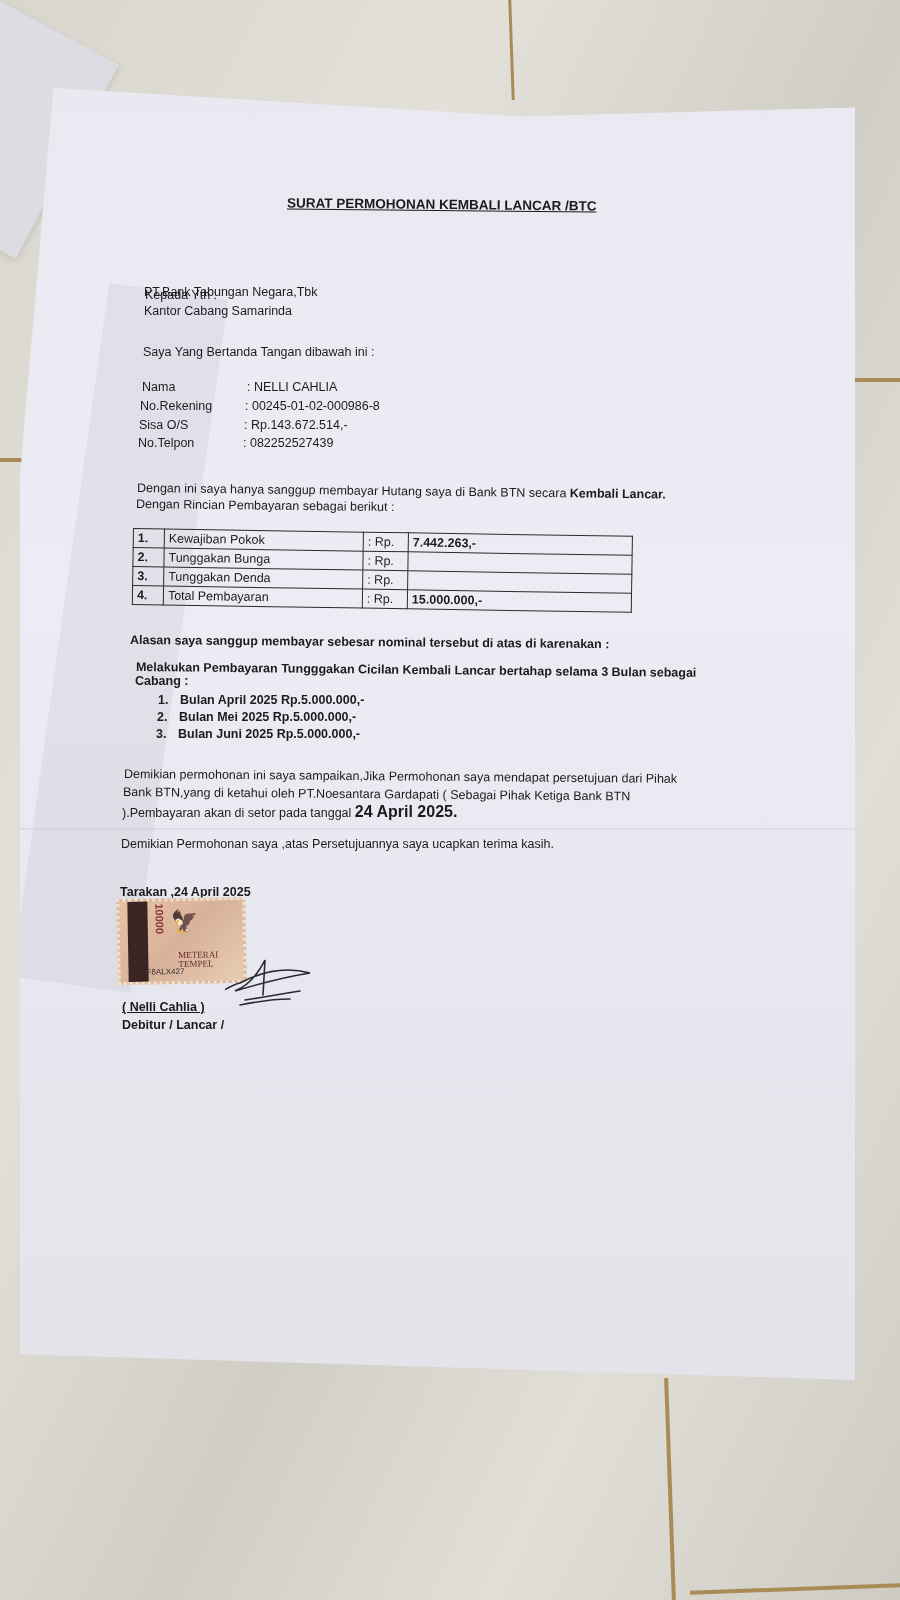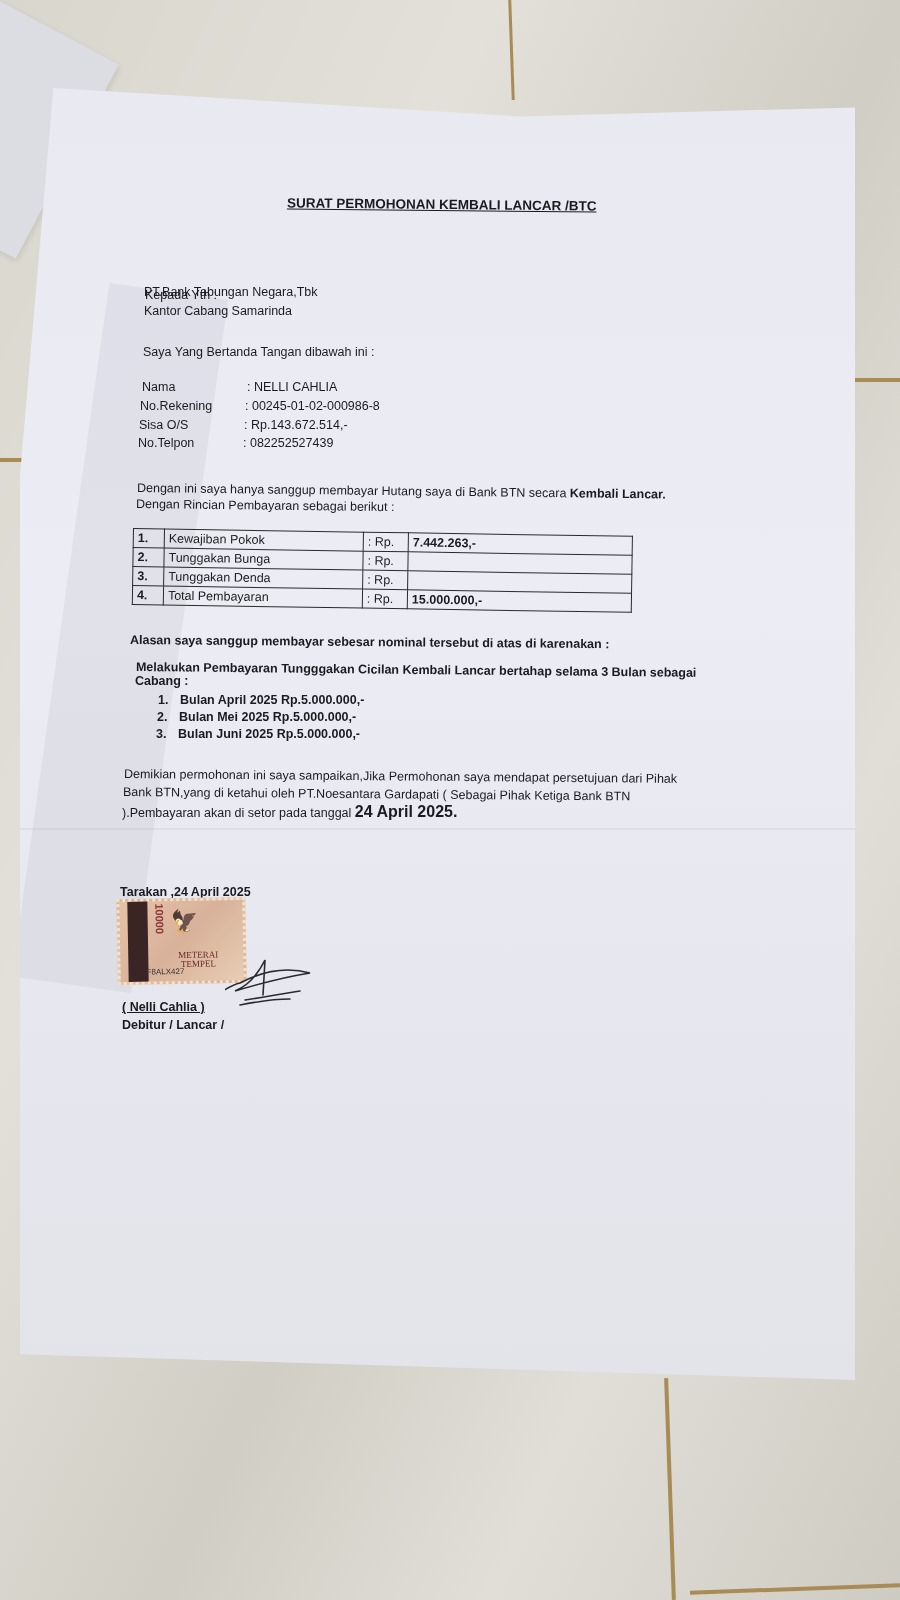--- a/index.html
+++ b/index.html
@@ -38,21 +38,21 @@
     table.pay td.rp { width:36px;margin-top:46px; }
     table.pay td.val { width:215px; font-weight:bold; }
     .stamp {
       position:absolute; left:117px; top:893px; width:123px; height:80px;
       background: linear-gradient(135deg,#e6c3a5,#d8b19a 50%,#e7cdb3);
       border:3px dotted #efe3cf; transform:rotate(-1deg);
     }
     .stamp .bar { position:absolute; left:8px; top:0; width:20px; height:80px; background:#3a2424; }
     .stamp .num { position:absolute; left:30px; top:2px; width:16px; height:76px; color:#8b3a3a; font-size:11px; writing-mode:vertical-rl; font-weight:bold; }
     .stamp .emblem { position:absolute; left:52px; top:8px; font-size:22px; color:#7a3b2b; }
-    .stamp .txt { position:absolute; left:58px; top:50px; font-size:9px; color:#6b2a2a; font-family:"Liberation Serif", serif; line-height:9px; text-align:center; }
+    .stamp .txt { position:absolute; left:58px; top:50px; font-size:9px; color:#6b2a2a; font-family:"Liberation Serif", serif; line-height:9px; text-align:left; }
     .stamp .serial { position:absolute; left:26px; top:66px; font-size:8px; color:#333; }
     .sig { position:absolute; left:225px; top:950px; }
   </style>
 </head>
 <body>
 
 <div class="other-paper"></div>
 <div class="tile-line" style="left:510px;top:0;width:3px;height:100px;transform:rotate(-2deg);"></div>
 <div class="tile-line" style="left:0;top:458px;width:22px;height:4px;"></div>
 <div class="tile-line" style="left:850px;top:378px;width:50px;height:4px;"></div>
@@ -133,20 +133,21 @@
   <div class="abs bold" style="left:156px;top:722px;">
     <span style="display:inline-block;width:22px;">3.</span><span>Bulan Juni 2025 Rp.5.000.000,-</span>
   </div>
 
   <div class="abs" style="left:124px;top:762px;transform:rotate(0.5deg);transform-origin:left;">Demikian permohonan ini saya sampaikan,Jika Permohonan saya mendapat persetujuan dari Pihak</div>
   <div class="abs" style="left:123px;top:780px;transform:rotate(0.5deg);transform-origin:left;">Bank  BTN,yang  di  ketahui  oleh  PT.Noesantara  Gardapati  (  Sebagai  Pihak  Ketiga  Bank  BTN</div>
   <div class="abs" style="left:122px;top:798px;">
     <span>).Pembayaran akan di setor pada tanggal </span><span class="bold" style="font-size:16px;">24  April 2025.</span>
   </div>
 
+  <div class="abs" style="left:121px;top:832px;">Demikian Permohonan saya ,atas Persetujuannya saya ucapkan terima kasih.</div>
 
   <div class="abs bold" style="left:120px;top:880px;">Tarakan ,24 April  2025</div>
 
   <div class="stamp">
     <div class="bar"></div>
     <div class="num">10000</div>
     <div class="emblem">🦅</div>
     <div class="txt">
       <div>METERAI</div>
       <div>TEMPEL</div>

